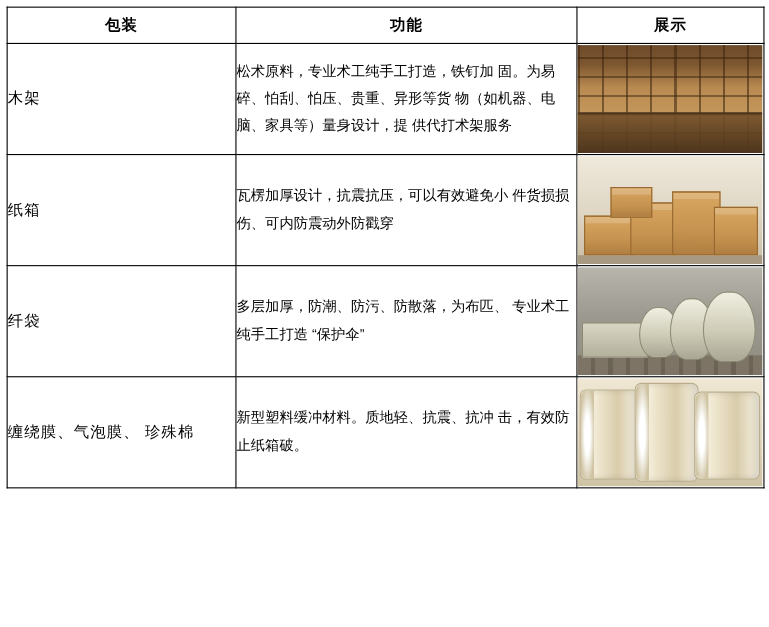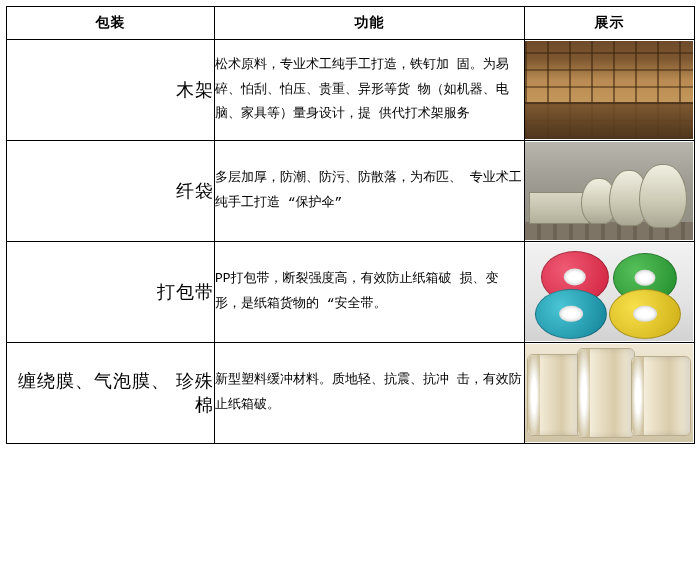--- a/index.html
+++ b/index.html
@@ -36,31 +36,30 @@
   col.c-show { width: 170px; }
 
   thead th {
     height: 32px;
     font-weight: bold;
     font-size: 14px;
     text-align: center;
     letter-spacing: 1px;
   }
   td.cell-name {
-    text-align: right;
-    font-size: 18px;
+    text-align: left;
+    font-size: 14px;
     letter-spacing: 1px;
     padding: 4px 6px;
   }
   td.cell-func {
     font-size: 13px;
     line-height: 1.9;
     padding: 8px 12px 8px 10px;
     text-align: left;
-    font-family: Liberation Mono, monospace;
   }
   td.cell-show {
     padding: 0;
     text-align: center;
     vertical-align: middle;
   }
   .row-1 td { height: 100px; }
   .row-2 td { height: 100px; }
   .row-3 td { height: 100px; }
   .row-4 td { height: 100px; }
@@ -203,47 +202,49 @@
     <tbody>
 
       <tr class="row-1">
         <td class="cell-name">木架</td>
         <td class="cell-func">松术原料，专业术工纯手工打造，铁钉加 固。为易碎、怕刮、怕压、贵重、异形等货 物（如机器、电脑、家具等）量身设计，提 供代打术架服务</td>
         <td class="cell-show">
           <div class="photo ph-wood"></div>
         </td>
       </tr>
 
+      <tr class="row-2">
+        <td class="cell-name">纸箱</td>
+        <td class="cell-func">瓦楞加厚设计，抗震抗压，可以有效避免小 件货损损伤、可内防震动外防戳穿</td>
+        <td class="cell-show">
+          <div class="photo ph-carton">
+            <div class="ground"></div>
+            <div class="box b1"></div>
+            <div class="box b2"></div>
+            <div class="box b3"></div>
+            <div class="box b4"></div>
+            <div class="box b5"></div>
+          </div>
+        </td>
+      </tr>
 
       <tr class="row-3">
         <td class="cell-name">纤袋</td>
         <td class="cell-func">多层加厚，防潮、防污、防散落，为布匹、 专业术工纯手工打造 “保护伞”</td>
         <td class="cell-show">
           <div class="photo ph-bag">
             <div class="pallet"></div>
             <div class="stack"></div>
             <div class="bag g3"></div>
             <div class="bag g1"></div>
             <div class="bag g2"></div>
           </div>
         </td>
       </tr>
 
-      <tr class="row-4">
-        <td class="cell-name">打包带</td>
-        <td class="cell-func">PP打包带，断裂强度高，有效防止纸箱破 损、变形，是纸箱货物的 “安全带。</td>
-        <td class="cell-show">
-          <div class="photo ph-strap">
-            <div class="reel r-red"></div>
-            <div class="reel r-green"></div>
-            <div class="reel r-blue"></div>
-            <div class="reel r-yellow"></div>
-          </div>
-        </td>
-      </tr>
 
       <tr class="row-5">
         <td class="cell-name">缠绕膜、气泡膜、 珍殊棉</td>
         <td class="cell-func">新型塑料缓冲材料。质地轻、抗震、抗冲 击，有效防止纸箱破。</td>
         <td class="cell-show">
           <div class="photo ph-film">
             <div class="roll f1"></div>
             <div class="roll f2"></div>
             <div class="roll f3"></div>
           </div>

